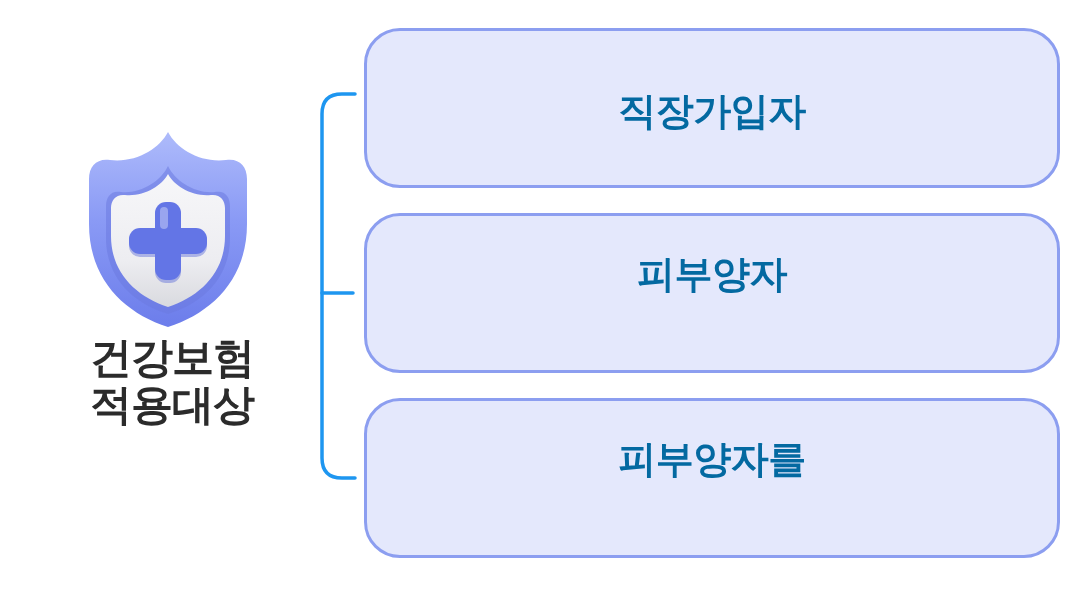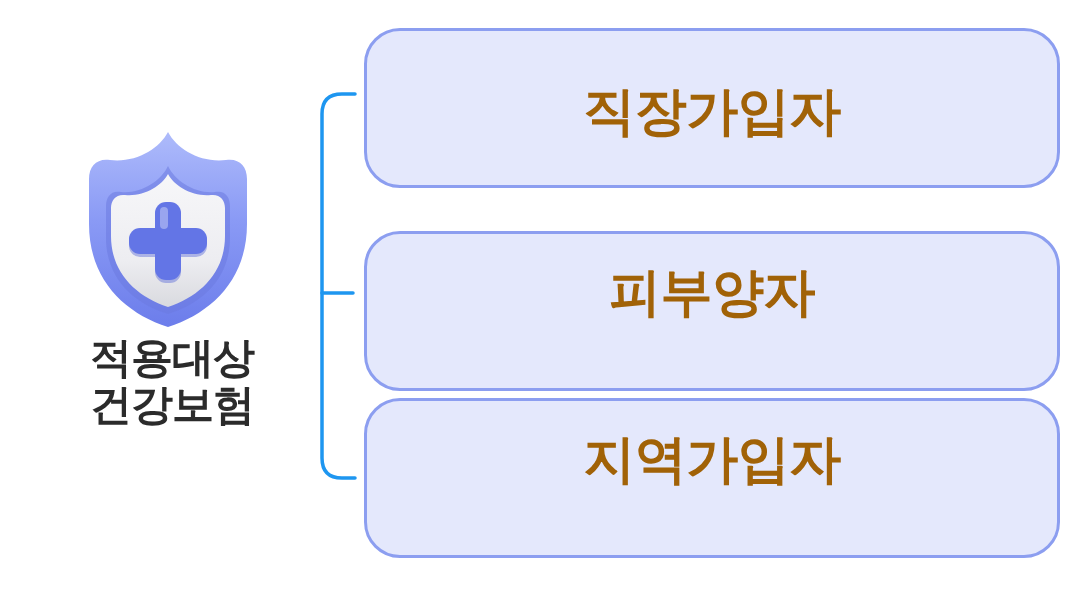--- a/index.html
+++ b/index.html
@@ -24,28 +24,28 @@
 
   
   .box {
     position:absolute; left:364px; width:696px; height:160px;
     box-sizing:border-box;
     background:#e4e8fc;
     border:3px solid #8c9ef0;
     border-radius:36px;
   }
   .box-1 { top:28px;  }
-  .box-2 { top:231px; }
+  .box-2 { top:213px; }
   .box-3 { top:398px; }
 
   .box .title {
     position:absolute; top:36px; left:0; right:0;
     text-align:center; line-height:44px;
-    font-size:52px; font-weight:900; letter-spacing:-0.5px;
-    color:#a16207;
+    font-size:38px; font-weight:900; letter-spacing:-0.5px;
+    color:#0369a1;
   }
   .box.single .title { top:58px; }
   .box .subtitle {
     position:absolute; top:95px; left:0; right:0;
     text-align:center; line-height:34px;
     font-size:28px; font-weight:500; letter-spacing:-0.5px;
     color:#1a1a1a;
   }
   .box .subtitle:empty { display:none; }
 </style>
@@ -87,35 +87,35 @@
       <rect x="49" y="111" width="78" height="26" rx="11" fill="#5A6BD8" opacity="0.45"></rect>
 
       <rect x="75" y="82" width="26" height="78" rx="11" fill="url(#gPlus)"></rect>
       <rect x="49" y="108" width="78" height="26" rx="11" fill="url(#gPlus)"></rect>
 
       <rect x="80" y="87" width="8" height="22" rx="4" fill="#FFFFFF" opacity="0.35"></rect>
     </svg>
   </div>
 
   <div class="header-label">
+    <div>건강보험</div>
     <div>적용대상</div>
-    <div>건강보험</div>
   </div>
 
   <svg class="bracket" width="70" height="420" viewBox="300 80 70 420">
     <path d="M355,94 L342,94 Q322,94 322,114 L322,458 Q322,478 342,478 L355,478" fill="none" stroke="#1E96F0" stroke-width="3.5" stroke-linecap="round"></path>
     <line x1="322" y1="293" x2="353" y2="293" stroke="#1E96F0" stroke-width="3.5" stroke-linecap="round"></line>
   </svg>
 
   <div class="box box-1 single">
     <div class="title">직장가입자</div>
 
   </div>
 
   <div class="box box-2">
     <div class="title">피부양자</div>
   </div>
 
   <div class="box box-3">
-    <div class="title">지역가입자</div>
+    <div class="title">피부양자를</div>
   </div>
 
 </div>
 
 </body></html>

